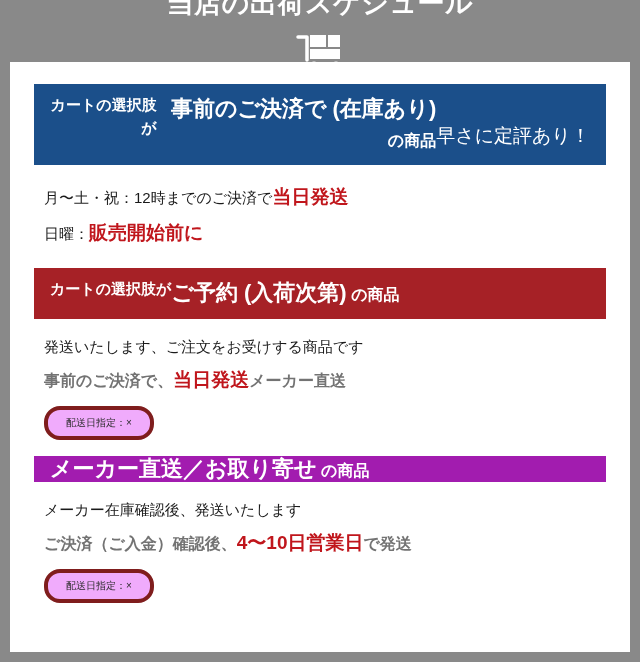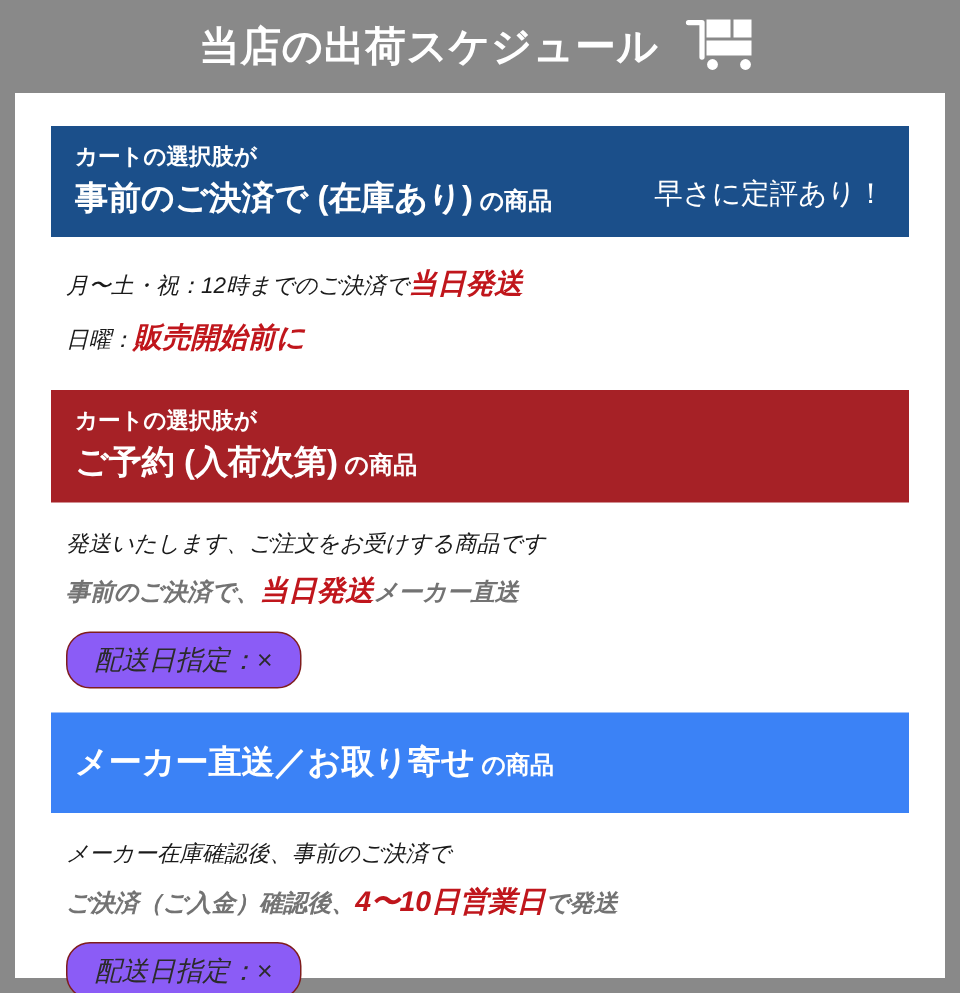--- a/index.html
+++ b/index.html
@@ -19,20 +19,21 @@
     overflow: hidden;
   }
   
   .header {
     height: 62px;
     display: flex;
     align-items: center;
     justify-content: center;
     gap: 16px;
     color: #ffffff;
+    flex-direction: column;
   }
   .header-title {
     font-size: 27px;
     font-weight: bold;
     letter-spacing: 0.5px;
     line-height: 1;
   }
   .truck-icon {
     display: block;
   }
@@ -51,21 +52,21 @@
   .banner {
     box-sizing: border-box;
     padding: 10px 16px 12px 16px;
     color: #ffffff;
     display: flex;
     align-items: flex-end;
     justify-content: space-between;
   }
   .banner-blue { background: #1b4f8a; }
   .banner-red  { background: #a62126; }
-  .banner-text-wrap { display: flex; flex-direction: column; }
+  .banner-text-wrap { display: flex; flex-direction: row; text-align: right; }
   .banner-small {
     font-size: 15px;
     font-weight: bold;
     line-height: 1.5;
   }
   .banner-big {
     font-size: 22px;
     font-weight: bold;
     line-height: 1.35;
   }
@@ -75,35 +76,34 @@
   }
   .banner-note {
     font-size: 19px;
     font-weight: normal;
     white-space: nowrap;
     padding-bottom: 4px;
   }
   
   .banner-oneline {
     box-sizing: border-box;
-    padding: 20px 16px;
+    padding: 0 16px;
     color: #ffffff;
-    background: #3b82f6;
+    background: #a21caf;
     font-size: 22px;
     font-weight: bold;
     line-height: 1.2;
   }
   .banner-oneline .suffix {
     font-size: 16px;
     font-weight: bold;
   }
   
   .block {
     padding: 14px 10px 16px 10px;
-    font-style: italic;
   }
   .line {
     font-size: 15px;
     color: #1a1a1a;
     line-height: 1.9;
     white-space: nowrap;
   }
   .line.big {
     font-size: 16px;
   }
@@ -113,26 +113,26 @@
     font-size: 19px;
   }
   .strong-dark {
     font-weight: bold;
     color: #737373;
   }
   
   .pill {
     display: inline-block;
     margin-top: 8px;
-    border: 1px solid #7f1d1d;
+    border: 4px solid #7f1d1d;
     border-radius: 16px;
     padding: 6px 18px;
-    font-size: 18px;
+    font-size: 10px;
     color: #2b2b2b;
-    background: #8b5cf6;
+    background: #f0abfc;
     white-space: nowrap;
   }
 </style>
 </head>
 <body>
 
 <div id="page">
 
   <div class="header">
     <div class="header-title">当店の出荷スケジュール</div>
@@ -176,19 +176,19 @@
 
     <div class="block">
       <div class="line"><span>発送いたします、ご注文をお受けする商品です</span></div>
       <div class="line big"><span class="strong-dark">事前のご決済で、</span><span class="em-red">当日発送</span><span class="strong-dark">メーカー直送</span></div>
       <div class="pill">配送日指定：×</div>
     </div>
 
     <div class="banner-oneline"><span>メーカー直送／お取り寄せ</span><span class="suffix"> の商品</span></div>
 
     <div class="block">
-      <div class="line"><span>メーカー在庫確認後、事前のご決済で</span></div>
+      <div class="line"><span>メーカー在庫確認後、発送いたします</span></div>
       <div class="line big"><span class="strong-dark">ご決済（ご入金）確認後、</span><span class="em-red">4〜10日営業日</span><span class="strong-dark">で発送</span></div>
       <div class="pill">配送日指定：×</div>
     </div>
 
   </div>
 </div>
 
 </body></html>

